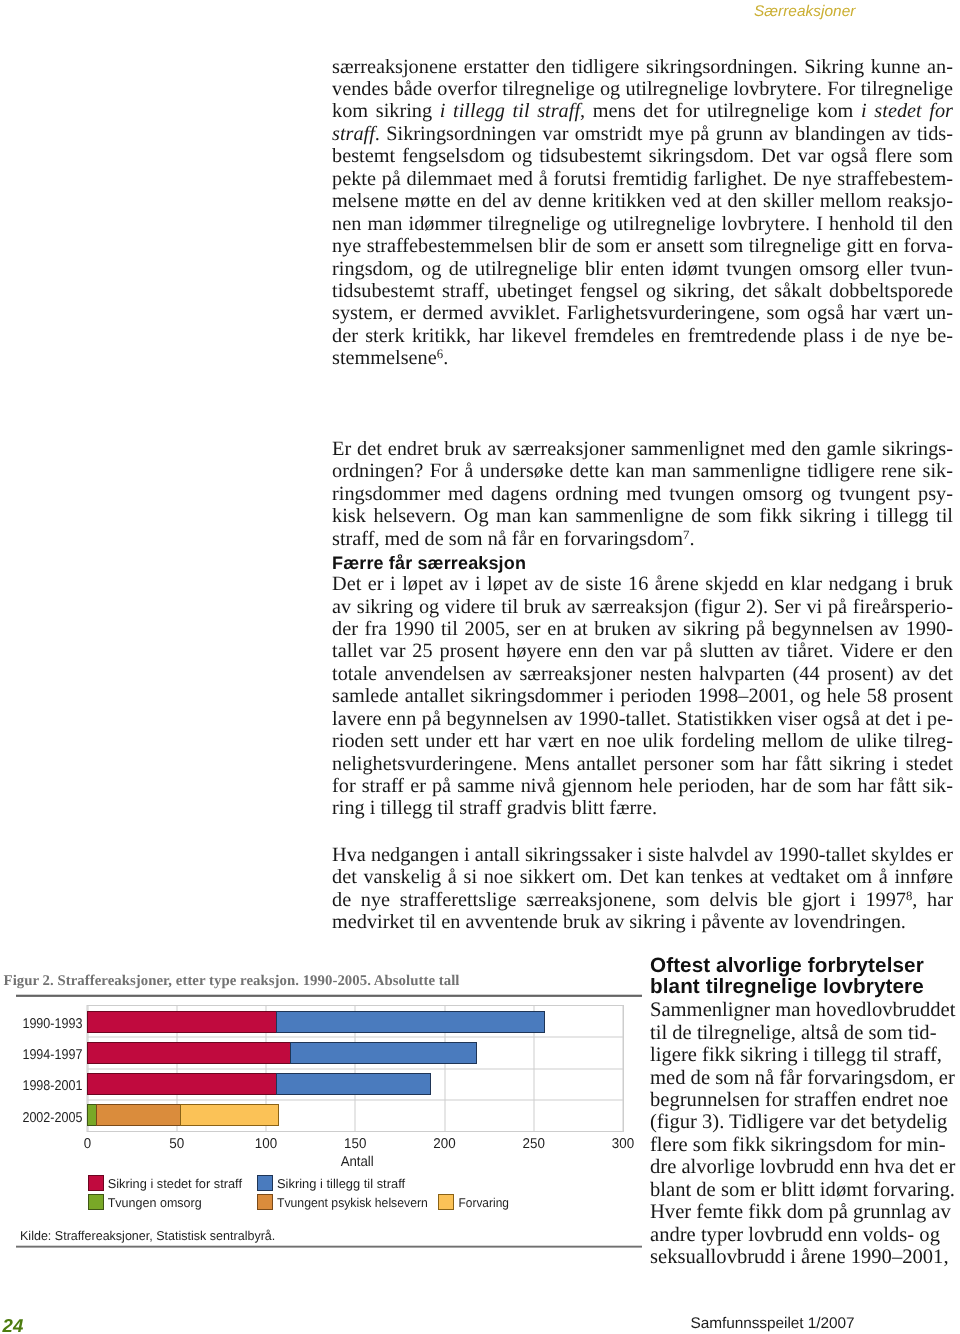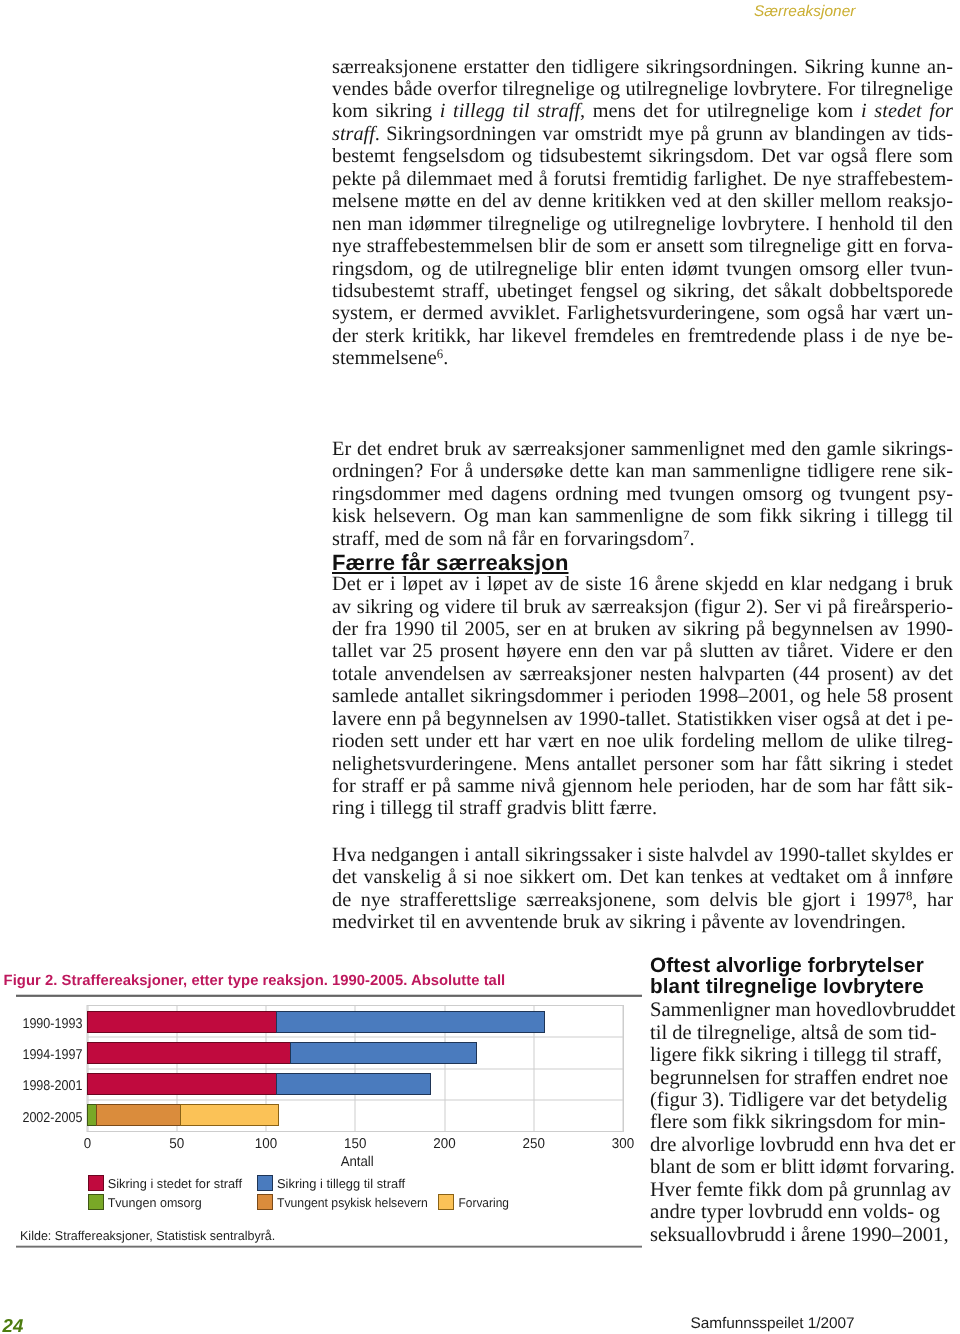--- a/index.html
+++ b/index.html
@@ -23,31 +23,31 @@
   .bodycol { position:absolute; left:332px; top:0px; width:621px; color:#191919; }
   .blk { position:absolute; left:0; }
   .bodycol .blk { width:621px; }
   .rightcol .blk { width:306px; }
   .para { font-size:20.3px; line-height:22.43px; }
   .ln { white-space:pre; display:block; }
   .ln.just { text-align:justify; text-align-last:justify; white-space:normal; }
   sup { font-size:0.63em; vertical-align:0.44em; line-height:0; }
   h3.sub {
     font-family:"Liberation Sans", sans-serif;
-    font-weight:bold; font-size:22px; line-height:22.43px;
-    margin:0; color:#111; letter-spacing:0.14px;text-decoration:underline;
+    font-weight:bold; font-size:18px; line-height:22.43px;
+    margin:0; color:#111; letter-spacing:0.14px;
   }
 
   
   .figure { position:absolute; left:0px; top:0px; width:960px; height:1334px; }
   .fig-title { position:absolute; left:3.6px; top:974px; line-height:14px; }
   #chart { position:absolute; left:0px; top:993px;margin-left:12px; }
   .fig-title {
-    font-family:Liberation Sans, sans-serif;
-    font-weight:bold; font-size:14.8px; color:#be185d; margin:0;
+    font-family:Liberation Serif, serif;
+    font-weight:bold; font-size:14.8px; color:#737373; margin:0;
     letter-spacing:0.04px; white-space:nowrap;
   }
   .fig-svg { display:block; }
 
   
   .rightcol {
     position:absolute; left:650px; top:0px; width:306px;
     color:#191919;
   }
   .rightcol .ln, .rightcol .ln.just { width:306px; text-align:left; text-align-last:left; white-space:pre; }
@@ -178,20 +178,21 @@
 
   <div class="rightcol">
     <h3 class="blk" style="top:954.5px">
       <span>Oftest alvorlige forbrytelser</span><br>
       <span>blant tilregnelige lovbrytere</span>
     </h3>
     <div class="para blk" style="top:999.3px" id="sb">
         <div class="ln just"><span>Sammenligner man hovedlovbruddet</span></div>
         <div class="ln just"><span>til de tilregnelige, altså de som tid-</span></div>
         <div class="ln just"><span>ligere fikk sikring i tillegg til straff,</span></div>
+        <div class="ln just"><span>med de som nå får forvaringsdom, er</span></div>
         <div class="ln just"><span>begrunnelsen for straffen endret noe</span></div>
         <div class="ln just"><span>(figur 3). Tidligere var det betydelig</span></div>
         <div class="ln just"><span>flere som fikk sikringsdom for min-</span></div>
         <div class="ln just"><span>dre alvorlige lovbrudd enn hva det er</span></div>
         <div class="ln just"><span>blant de som er blitt idømt forvaring.</span></div>
         <div class="ln just"><span>Hver femte fikk dom på grunnlag av</span></div>
         <div class="ln just"><span>andre typer lovbrudd enn volds- og</span></div>
         <div class="ln"><span>seksuallovbrudd i årene 1990–2001,</span></div>
       </div>
   </div>

